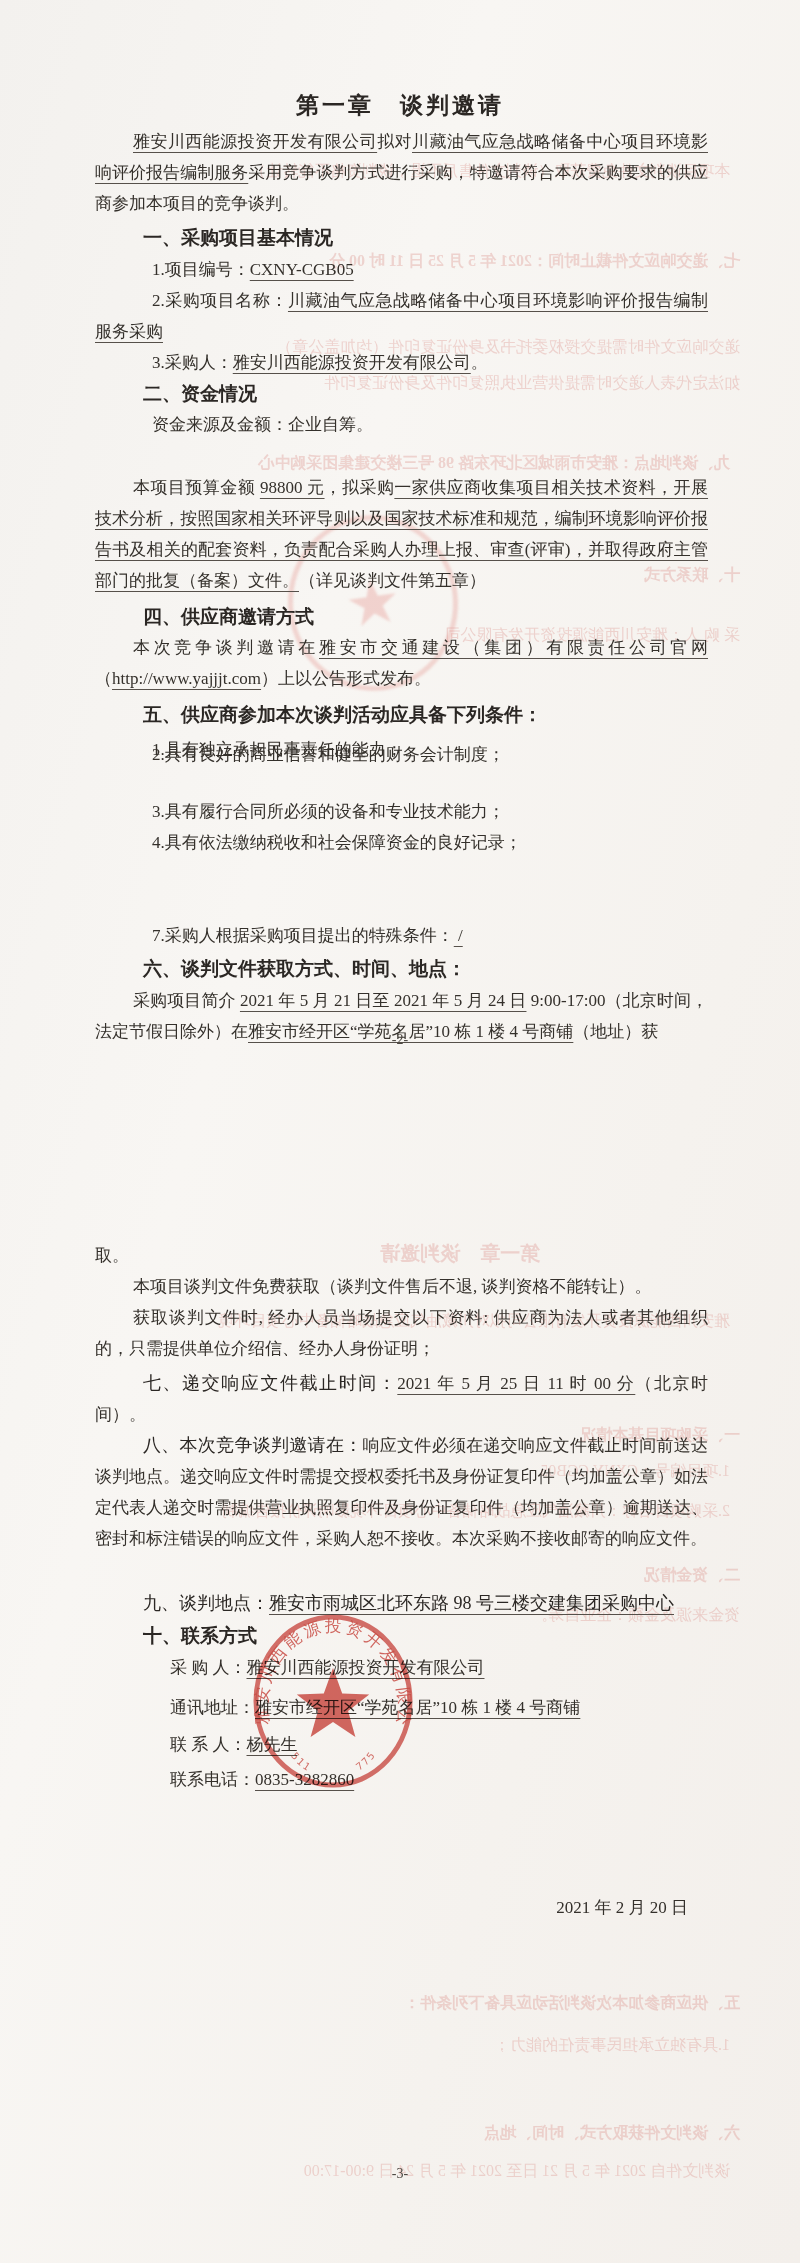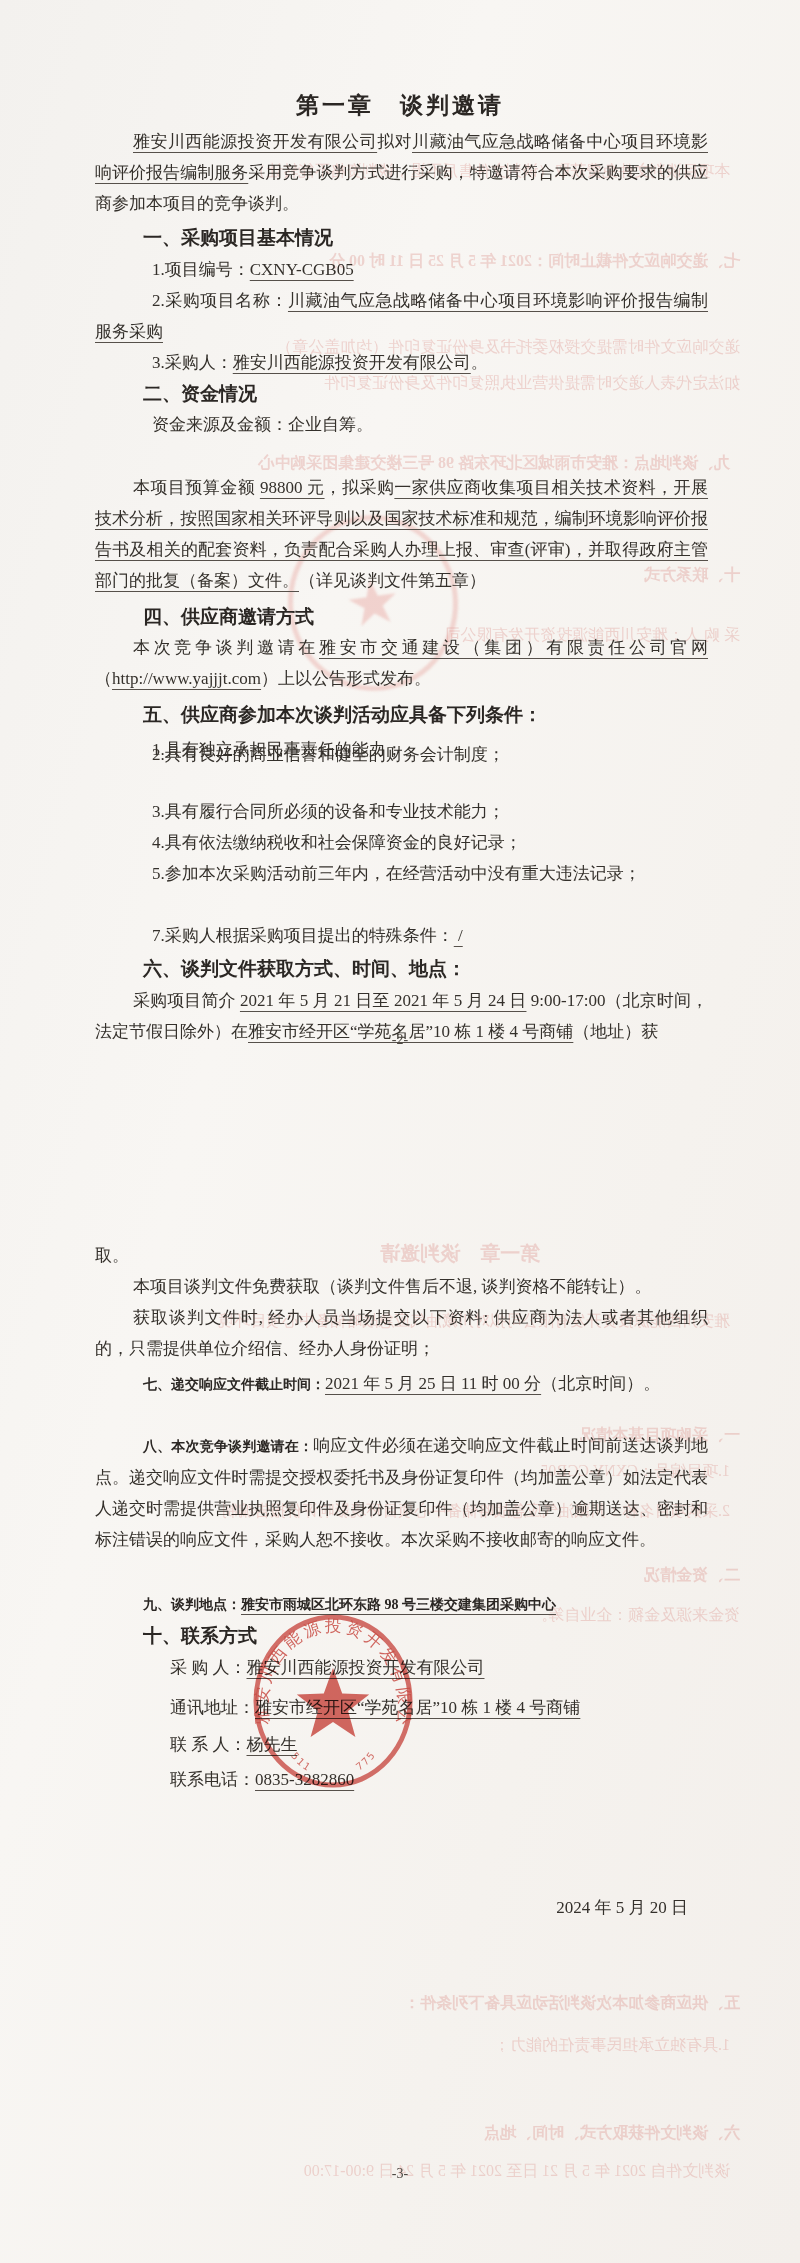--- a/index.html
+++ b/index.html
@@ -9,21 +9,21 @@
     font-family:"Liberation Serif","DejaVu Serif",serif;
     color:#34302b;
   }
   .blk { position:absolute; left:95px; width:613px; font-size:17px; line-height:31px; text-align:justify; }
   .title { position:absolute; left:0; width:800px; text-align:center; font-weight:bold; font-size:23px; letter-spacing:3px; color:#2b2724; }
   .h { font-weight:bold; font-size:19px; line-height:31px; color:#2b2724; text-align:left; }
   .ind-p { text-indent:38px; }
   .ind-h { text-indent:48px; }
   .ind-i { text-indent:57px; }
   .u { text-decoration:underline; text-underline-offset:5px; text-decoration-thickness:1px; text-decoration-color:#56504a; }
-  .b { font-weight:bold; font-size:14px; color:#2b2724; }
+  .b { font-weight:normal; font-size:18px; color:#2b2724; }
   .footer { position:absolute; left:0; width:800px; text-align:center; font-size:14px; color:#4a453f; }
   .contact { left:170px; width:520px; text-align:left; }
   .date { position:absolute; left:0; top:1896px; width:688px; text-align:right; font-size:17px; }
   
   .bleed { position:absolute; transform:scaleX(-1); color:rgba(214,128,124,0.30); filter:blur(0.5px); font-size:16px; line-height:30px; pointer-events:none; }
   .bl0  { top:156px;  left:90px;  width:640px; }
   .bl1  { top:246px;  left:120px; width:620px; font-weight:bold; }
   .bl2  { top:332px;  left:110px; width:630px; }
   .bl3  { top:368px;  left:110px; width:630px; }
   .bl4  { top:448px;  left:150px; width:580px; font-weight:bold; }
@@ -92,21 +92,20 @@
   <div class="blk ind-p" style="top:472px"><span>本项目预算金额 </span><span class="u">98800 元</span><span>，拟采购</span><span class="u">一家供应商收集项目相关技术资料，开展技术分析，按照国家相关环评导则以及国家技术标准和规范，编制环境影响评价报告书及相关的配套资料，负责配合采购人办理上报、审查(评审)，并取得政府主管部门的批复（备案）文件。</span><span>（详见谈判文件第五章）</span></div>
 
   <div class="blk ind-p" style="top:632px"><span>本次竞争谈判邀请在</span><span class="u">雅安市交通建设（集团）有限责任公司官网</span><span>（</span><span class="u">http://www.yajjjt.com</span><span>）上以公告形式发布。</span></div>
   <div class="blk h ind-h" style="top:601px">四、供应商邀请方式</div>
 
   <div class="blk h ind-h" style="top:699px">五、供应商参加本次谈判活动应具备下列条件：</div>
   <div class="blk ind-i" style="top:734px"><span>1.具有独立承担民事责任的能力；</span></div>
   <div class="blk ind-i" style="top:739px"><span>2.具有良好的商业信誉和健全的财务会计制度；</span></div>
   <div class="blk ind-i" style="top:796px"><span>3.具有履行合同所必须的设备和专业技术能力；</span></div>
   <div class="blk ind-i" style="top:827px"><span>4.具有依法缴纳税收和社会保障资金的良好记录；</span></div>
-  <div class="blk ind-i" style="top:858px"><span>5.参加本次采购活动前三年内，在经营活动中没有重大违法记录；</span></div>
   <div class="blk ind-i" style="top:920px"><span>7.采购人根据采购项目提出的特殊条件：</span><span class="u"> / </span></div>
 
   <div class="blk h ind-h" style="top:953px">六、谈判文件获取方式、时间、地点：</div>
   <div class="blk ind-p" style="top:985px"><span>采购项目简介 </span><span class="u">2021 年 5 月 21 日至 2021 年 5 月 24 日</span><span> 9:00-17:00（北京时间，法定节假日除外）在</span><span class="u">雅安市经开区“学苑名居”10 栋 1 楼 4 号商铺</span><span>（地址）获</span></div>
 
   <div class="footer" style="top:1032px">-2-</div>
 
   <div class="blk" style="top:1240px"><span>取。</span></div>
   <div class="blk ind-p" style="top:1271px"><span>本项目谈判文件免费获取（谈判文件售后不退, 谈判资格不能转让）。</span></div>
   <div class="blk ind-p" style="top:1302px"><span>获取谈判文件时, 经办人员当场提交以下资料: 供应商为法人或者其他组织的，只需提供单位介绍信、经办人身份证明；</span></div>
@@ -114,21 +113,21 @@
   <div class="blk ind-h" style="top:1368px"><span class="b">七、递交响应文件截止时间：</span><span class="u">2021 年 5 月 25 日 11 时 00 分</span><span>（北京时间）。</span></div>
   <div class="blk ind-h" style="top:1430px"><span class="b">八、本次竞争谈判邀请在：</span><span>响应文件必须在递交响应文件截止时间前送达谈判地点。递交响应文件时需提交授权委托书及身份证复印件（均加盖公章）如法定代表人递交时需提供营业执照复印件及身份证复印件（均加盖公章）逾期送达、密封和标注错误的响应文件，采购人恕不接收。本次采购不接收邮寄的响应文件。</span></div>
   <div class="blk ind-h" style="top:1588px"><span class="b">九、谈判地点：</span><span class="u b">雅安市雨城区北环东路 98 号三楼交建集团采购中心</span></div>
   <div class="blk h ind-h" style="top:1620px">十、联系方式</div>
 
   <div class="blk contact" style="top:1652px"><span>采 购 人：</span><span class="u">雅安川西能源投资开发有限公司</span></div>
   <div class="blk contact" style="top:1692px"><span>通讯地址：</span><span class="u">雅安市经开区“学苑名居”10 栋 1 楼 4 号商铺</span></div>
   <div class="blk contact" style="top:1729px"><span>联 系 人：</span><span class="u">杨先生</span></div>
   <div class="blk contact" style="top:1764px"><span>联系电话：</span><span class="u">0835-3282860</span></div>
 
-  <div class="date">2024 年 5 月 20 日</div>
+  <div class="date">2021 年 2 月 20 日</div>
 
   <svg class="seal" width="168" height="182" viewBox="0 0 168 182">
     <defs>
       <path id="sealTopArc" d="M 20,116 A 66,76 0 1 1 148,116" fill="none"></path>
       <path id="sealBottomArc" d="M 42,146 A 54,60 0 0 0 126,146" fill="none"></path>
     </defs>
     <ellipse cx="84" cy="91" rx="77" ry="84" fill="none" stroke="#c9362e" stroke-width="5" opacity="0.8"></ellipse>
     <polygon fill="#c9362e" opacity="0.85" points="84,58 93.2,83.4 120.2,84.4 99.1,101.1 106.4,127.1 84,112 61.6,127.1 68.9,101.1 47.8,84.4 74.8,83.4"></polygon>
     <text font-size="16.5" fill="#c9362e" opacity="0.85" letter-spacing="3.5" font-family="Liberation Serif, DejaVu Serif, serif">
       <textPath href="#sealTopArc" startOffset="2">雅安川西能源投资开发有限公司</textPath>

